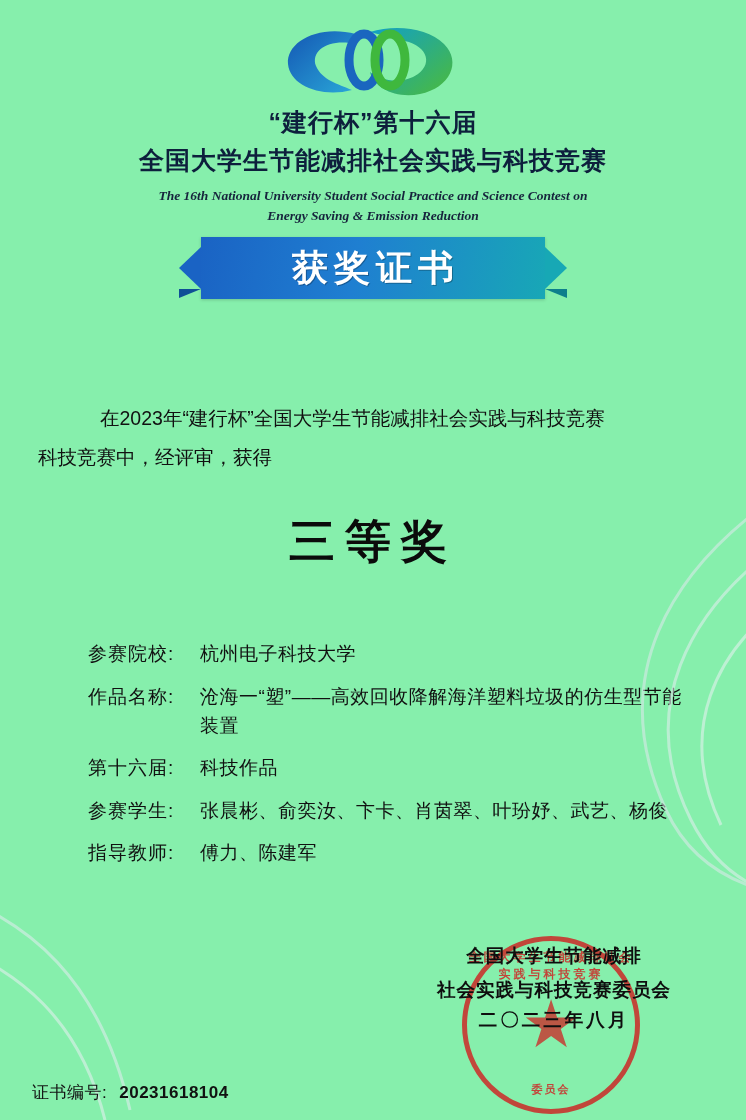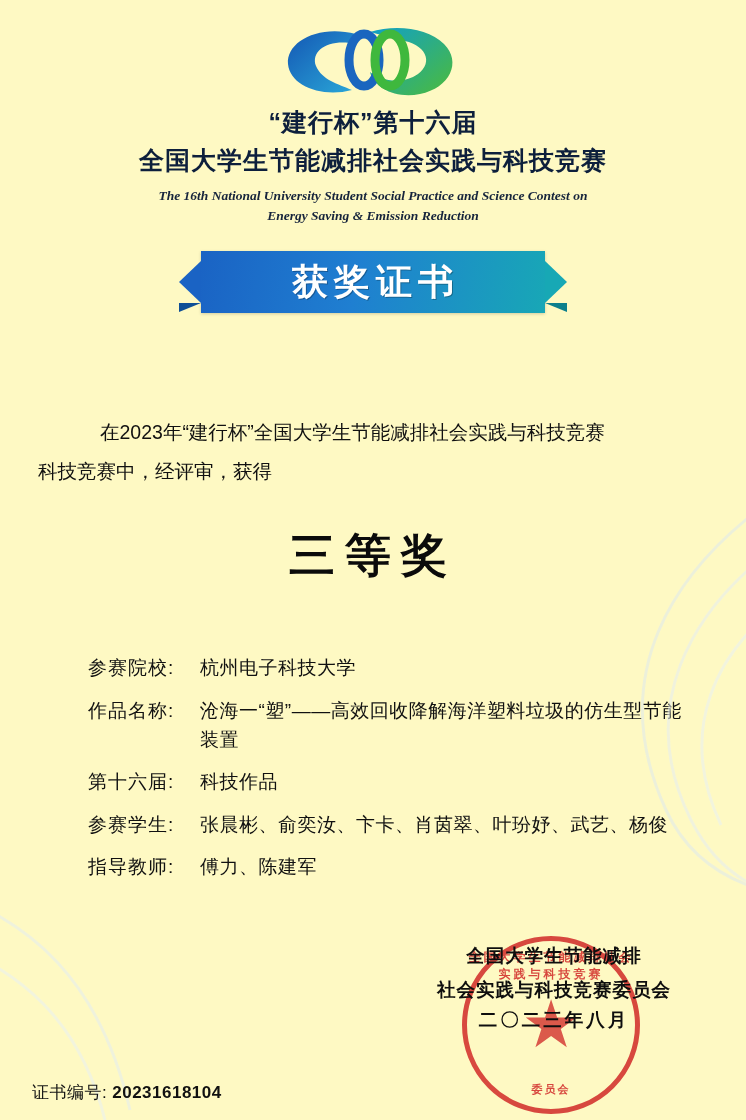--- a/index.html
+++ b/index.html
@@ -13,21 +13,21 @@
     font-family: "Liberation Sans", sans-serif;
     color: #111111;
     overflow: hidden;
     position: relative;
   }
 
   .page {
     position: relative;
     width: 746px;
     height: 1120px;
-    background: #fef9c3;
+    background: #86efac;
     overflow: hidden;
   }
 
   
   .bg-swirl {
     position: absolute;
     pointer-events: none;
     opacity: 0.55;
   }
   .bg-swirl.one { right: -40px; top: 480px; }
@@ -65,21 +65,21 @@
     font-style: italic;
     font-weight: bold;
     font-size: 13.5px;
     line-height: 1.45;
     color: #16243c;
     margin-top: 9px;
   }
 
   
   .banner-wrap {
-    margin-top: 26px;
+    margin-top: 12px;
     display: flex;
     justify-content: center;
   }
   .banner {
     position: relative;
     width: 344px;
     height: 62px;
     background: linear-gradient(100deg, #1a63c4 0%, #1f7fd1 45%, #18a7b6 100%);
     display: flex;
     align-items: center;
@@ -247,21 +247,21 @@
     position: absolute;
     left: 32px;
     bottom: 16px;
     font-family: "Liberation Sans", sans-serif;
     font-size: 17px;
     letter-spacing: 0.5px;
     color: #111;
   }
   .footer .num {
     font-weight: bold;
-    margin-left: 5px;
+    margin-left: 12px;
   }
 </style>
 </head>
 <body>
 
 <div class="page">
 
   <svg class="bg-swirl one" width="300" height="420" viewBox="0 0 300 420">
     <path d="M300 10 C180 90, 120 200, 180 330 C210 395, 270 410, 300 415" fill="none" stroke="#dfe9ee" stroke-width="3"></path>
     <path d="M300 60 C200 130, 150 230, 205 340 C235 400, 280 412, 300 416" fill="none" stroke="#e6eef2" stroke-width="3"></path>

